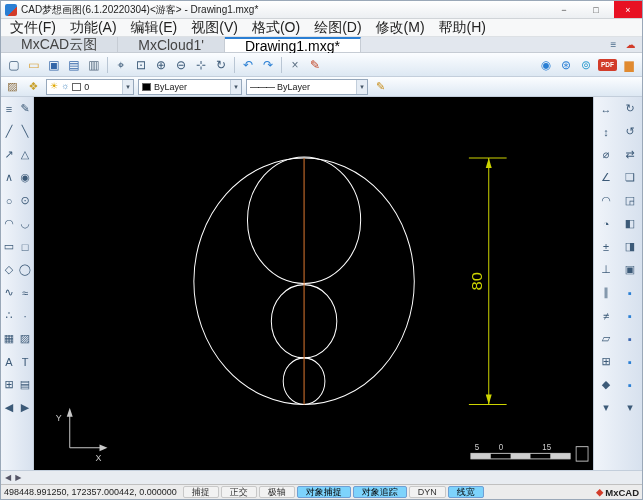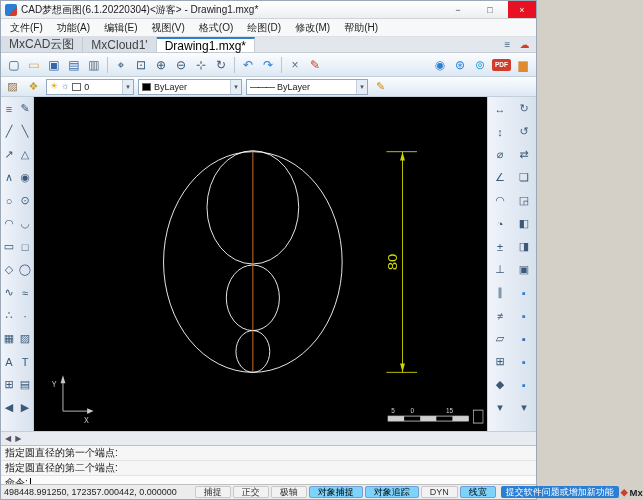--- a/index.html
+++ b/index.html
@@ -1,31 +1,31 @@
 <!DOCTYPE html>
 <html style="--accent-blue: #2a7fd4; --close-red: #e81123; --canvas-bg: #000000; --entity-white: #ffffff; --centerline-orange: #e07a30; --dimension-yellow: #cdd400; --ucs-gray: #c8c8c8;"><head>
 <meta charset="utf-8">
 <style>
   *{box-sizing:border-box;margin:0;padding:0}
   html,body{width:643px;height:500px;overflow:hidden}
   body{font-family:"Liberation Sans",sans-serif;font-size:11px;background:#d4d0c8}
-  .window{width:537px;height:500px;display:flex;flex-direction:column;background:#f0f0f0;border:1px solid #9aa8b8}
+  .window{width:643px;height:500px;display:flex;flex-direction:column;background:#f0f0f0;border:1px solid #9aa8b8}
   
   .titlebar{height:18px;background:linear-gradient(#ffffff,#eceff2);display:flex;align-items:center;gap:4px;padding-left:4px;border-bottom:1px solid #d0d4d8;flex:0 0 18px}
   .app-icon{width:12px;height:12px;border-radius:2px;background:linear-gradient(135deg,var(--accent-blue) 60%,#d23c2a 60%)}
   .title-text{flex:1;font-size:10px;color:#222;white-space:nowrap;overflow:hidden}
   .win-btn{width:28px;height:100%;display:flex;align-items:center;justify-content:center;font-size:9px;color:#444;cursor:default}
   .win-btn.close{background:var(--close-red);color:#fff}
   
   .menubar{height:18px;background:#f7f8f9;display:flex;align-items:center;border-bottom:1px solid #dde1e5;padding-left:2px;flex:0 0 18px}
-  .menu-item{padding:0 7px;font-size:10px;color:#222;height:100%;display:flex;align-items:center}
+  .menu-item{padding:0 7px;font-size:14px;color:#222;height:100%;display:flex;align-items:center}
   
   .tabbar{height:16px;background:#e2e7ee;display:flex;align-items:stretch;border-bottom:1px solid #c6ccd4;flex:0 0 16px}
   .doc-tabs{display:flex}
-  .doc-tab{padding:0 8px;font-size:12px;color:#444;display:flex;align-items:center;border-right:1px solid #c6ccd4;background:#d9dfe7}
+  .doc-tab{padding:0 20px;font-size:14px;color:#444;display:flex;align-items:center;border-right:1px solid #c6ccd4;background:#d9dfe7}
   .doc-tab.active{background:#ffffff;color:#000;font-weight:normal;border-top:2px solid var(--accent-blue)}
   .tab-right{margin-left:auto;display:flex;align-items:center;gap:2px;padding-right:4px}
   .tab-icon{width:15px;height:14px;display:flex;align-items:center;justify-content:center;font-size:10px}
   
   .toolbar{background:linear-gradient(#fbfdff,#dde8f3);display:flex;align-items:center;border-bottom:1px solid #c3cedb;padding:0 3px}
   #toolbar1{height:24px;flex:0 0 24px}
   #toolbar2{height:20px;flex:0 0 20px;gap:4px}
   .tb-group{display:flex;align-items:center}
   .tb-btn{width:20px;height:20px;display:flex;align-items:center;justify-content:center;font-size:12px;color:#3c5a78}
   .tb-btn.boxed{width:auto;height:12px;font-size:6.5px;font-weight:bold;padding:0 3px;border-radius:2px;margin:0 2px}
@@ -52,21 +52,21 @@
   .lt-arrows{color:#556;padding:0 2px;font-size:8px}
   .layout-tab{padding:0 8px;height:100%;display:flex;align-items:center;border-right:1px solid #c9ced6;background:#dfe4ea;color:#333}
   .layout-tab.active{background:#ffffff;font-weight:bold}
   
   .cmdline{height:39px;background:#f4f4f4;border-top:1px solid #c0c0c0;display:flex;flex-direction:column;font-size:10px;color:#111;flex:0 0 39px}
   .cmd-hist{flex:1;padding:0 4px;display:flex;align-items:center;border-bottom:1px solid #e3e3e3;background:#f6f6f6}
   .cmd-input{flex:1;padding:0 4px;display:flex;align-items:center;background:#fbfbfb}
   .caret{display:inline-block;width:1px;height:10px;background:#000;margin-left:2px}
   
   .statusbar{height:15px;background:#ececec;border-top:1px solid #c0c0c0;display:flex;align-items:center;font-size:9px;padding:0 3px;gap:2px;flex:0 0 15px}
-  .coords{color:#222;white-space:nowrap;margin-right:16px}
+  .coords{color:#222;white-space:nowrap;margin-right:4px}
   .toggles{display:flex;gap:2px}
   .toggle{padding:0 8px;height:12px;display:flex;align-items:center;border:1px solid #c8c8c8;background:#f2f2f2;color:#333;border-radius:2px;white-space:nowrap}
   .toggle.active{background:#7dd3fc;border-color:#6f9fd4;color:#000}
   .status-link{background:var(--accent-blue);color:#fff;padding:0 5px;height:12px;display:flex;align-items:center;border-radius:2px;margin-left:3px;white-space:nowrap}
   .brand{margin-left:auto;display:flex;align-items:center;gap:2px;font-weight:bold;color:#222;font-size:9.5px;white-space:nowrap}
   .brand-mark{color:#d23c2a;font-size:9px}
 </style>
 </head>
 <body>
 
@@ -269,40 +269,31 @@
           <div class="tool-btn">▾</div>
         </div>
     </div>
   </div>
 
   <div class="layout-tabs">
     <span class="lt-arrows">◀</span>
     <span class="lt-arrows">▶</span>
   </div>
 
-  <div class="cmdline">
-    <div class="cmd-hist">指定圆直径的第一个端点:</div>
-    <div class="cmd-hist">指定圆直径的第二个端点:</div>
-    <div class="cmd-input">
-      <span>命令:</span>
-      <span class="caret"></span>
-    </div>
-  </div>
 
   <div class="statusbar">
     <div class="coords">498448.991250, 172357.000442,  0.000000</div>
     <div class="toggles">
         <div class="toggle">捕捉</div>
         <div class="toggle">正交</div>
         <div class="toggle">极轴</div>
         <div class="toggle active">对象捕捉</div>
         <div class="toggle active">对象追踪</div>
         <div class="toggle">DYN</div>
         <div class="toggle active">线宽</div>
       </div>
-    <div class="status-link">提交软件问题或增加新功能</div>
     <div class="brand">
       <span class="brand-mark">◆</span>
       <span>MxCAD</span>
     </div>
   </div>
 
 </div>
 
 </body></html>

